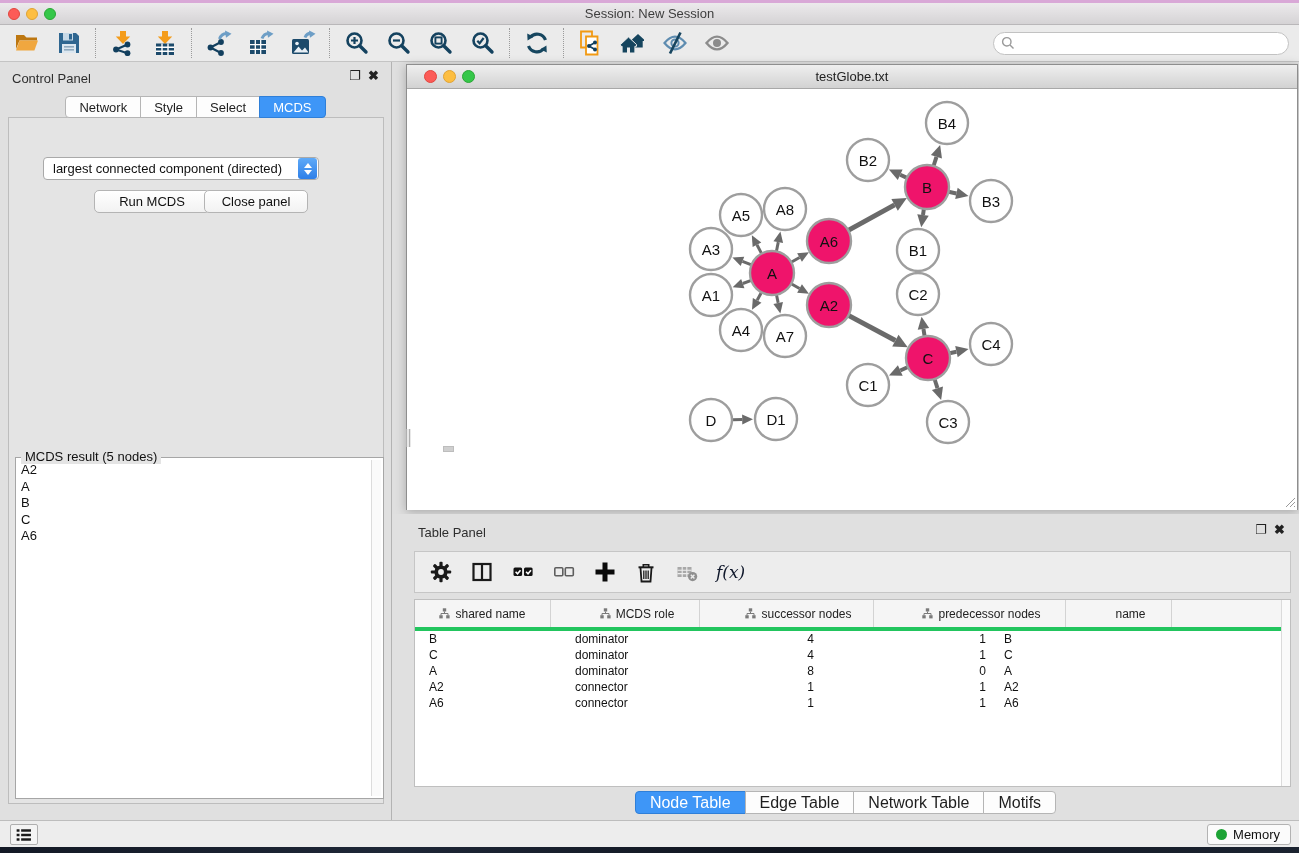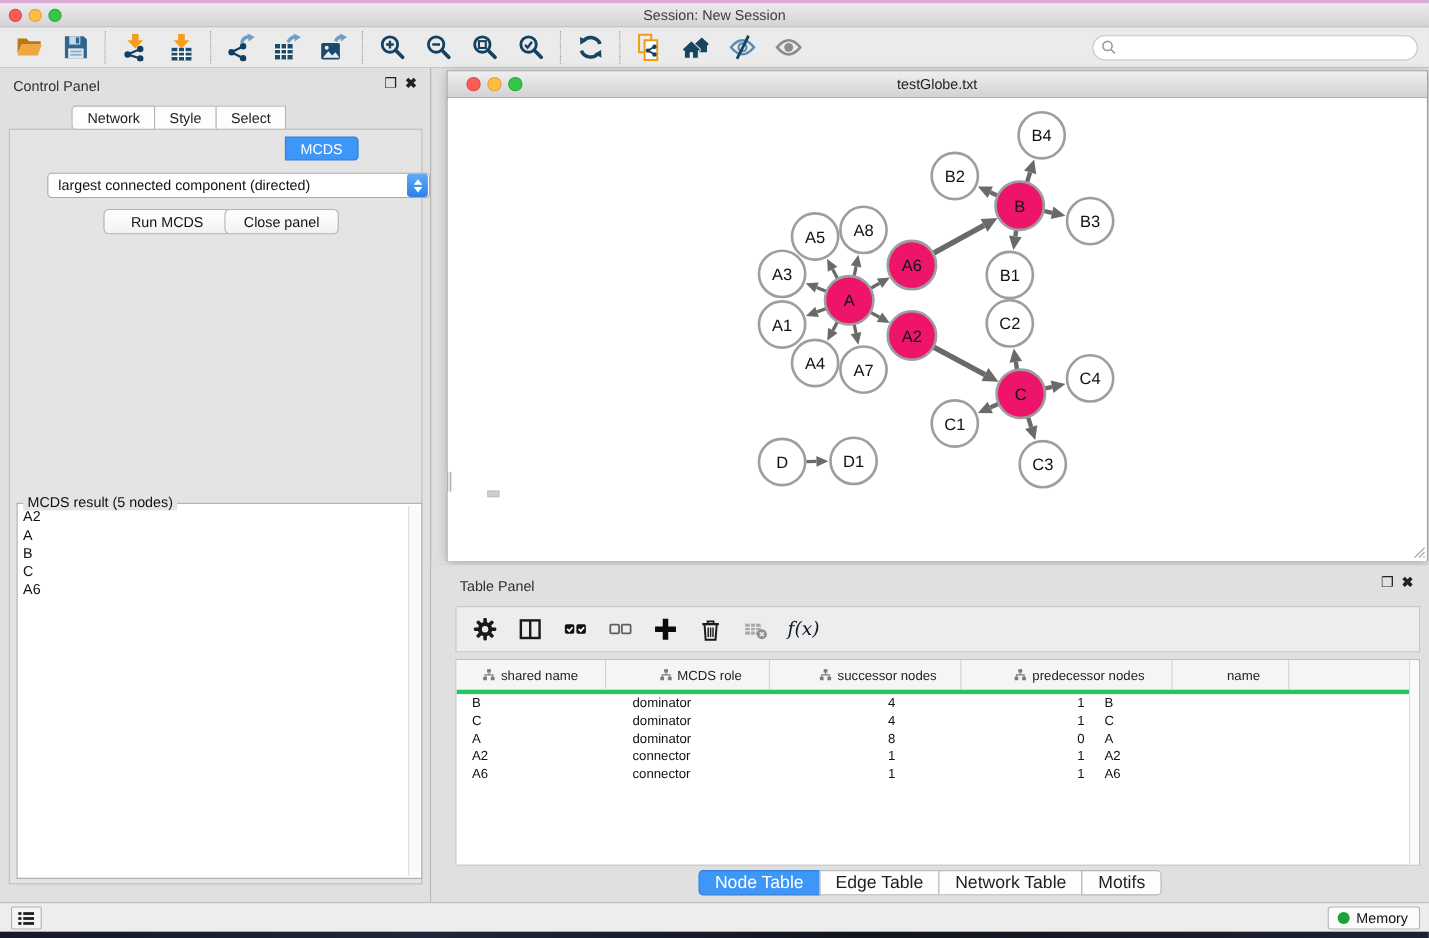--- a/index.html
+++ b/index.html
@@ -37,25 +37,25 @@
   .panel-head { position:absolute; left:0; top:0; width:100%; height:30px; }
   .panel-title { position:absolute; left:12px; top:9px; font-size:13px; color:#2E2E2E; }
   .win-mini { position:absolute; top:7px; font-size:13px; color:#222; line-height:14px; cursor:default; }
   .win-float { right:30px; }
   .win-close { right:12px; font-weight:bold; }
   .cp-tabs { position:absolute; top:34px; left:0; width:100%; display:flex; justify-content:center; z-index:2; }
   .cp-tab { height:22px; padding:0 13px; font-size:13px; color:#1E1E1E; background:#FDFDFD;
     border:1px solid #B5B5B5; margin-left:-1px; display:flex; align-items:center; cursor:default; }
   .cp-tab:first-child { border-radius:4px 0 0 4px; margin-left:0; }
   .cp-tab:last-child { border-radius:0 4px 4px 0; }
-  .cp-tab.active { background:#3E96F7; border-color:#2F7FD8; color:#fff;margin-top:28px; }
+  .cp-tab.active { background:#3E96F7; border-color:#2F7FD8; color:#fff; }
   .cp-content { position:absolute; left:8px; top:55px; width:376px; height:687px;
     border:1px solid #BDBDBD; background:#E4E4E4; }
   .opt-label { position:absolute; top:17px; left:0; width:100%; text-align:center; font-size:13px; color:#111; }
-  .dropdown { position:absolute; left:34px; top:39px; width:348px; height:23px; background:#fff;
+  .dropdown { position:absolute; left:34px; top:39px; width:276px; height:23px; background:#fff;
     border:1px solid #A9A9A9; border-radius:4px; display:flex; align-items:center; cursor:default; }
   .dropdown .dd-text { flex:1; font-size:13px; color:#111; padding-left:9px; white-space:nowrap; }
   .dd-stepper { width:19px; height:21px; background:linear-gradient(#5FAAF8,#2E7FE8); border-radius:3px;
     margin-right:1px; display:flex; flex-direction:column; align-items:center; justify-content:center; gap:2px; }
   .dd-stepper .up { width:0;height:0;border-left:4px solid transparent;border-right:4px solid transparent;border-bottom:5px solid #fff; }
   .dd-stepper .down { width:0;height:0;border-left:4px solid transparent;border-right:4px solid transparent;border-top:5px solid #fff; }
   .mac-btn { position:absolute; top:72px; height:23px; background:linear-gradient(#FFFFFF,#F2F2F2);
     border:1px solid #B4B4B4; border-radius:5px; font-size:13px; color:#111; display:flex;
     align-items:center; justify-content:center; cursor:default; }
   .btn-run { left:85px; width:116px;text-align:center; }

